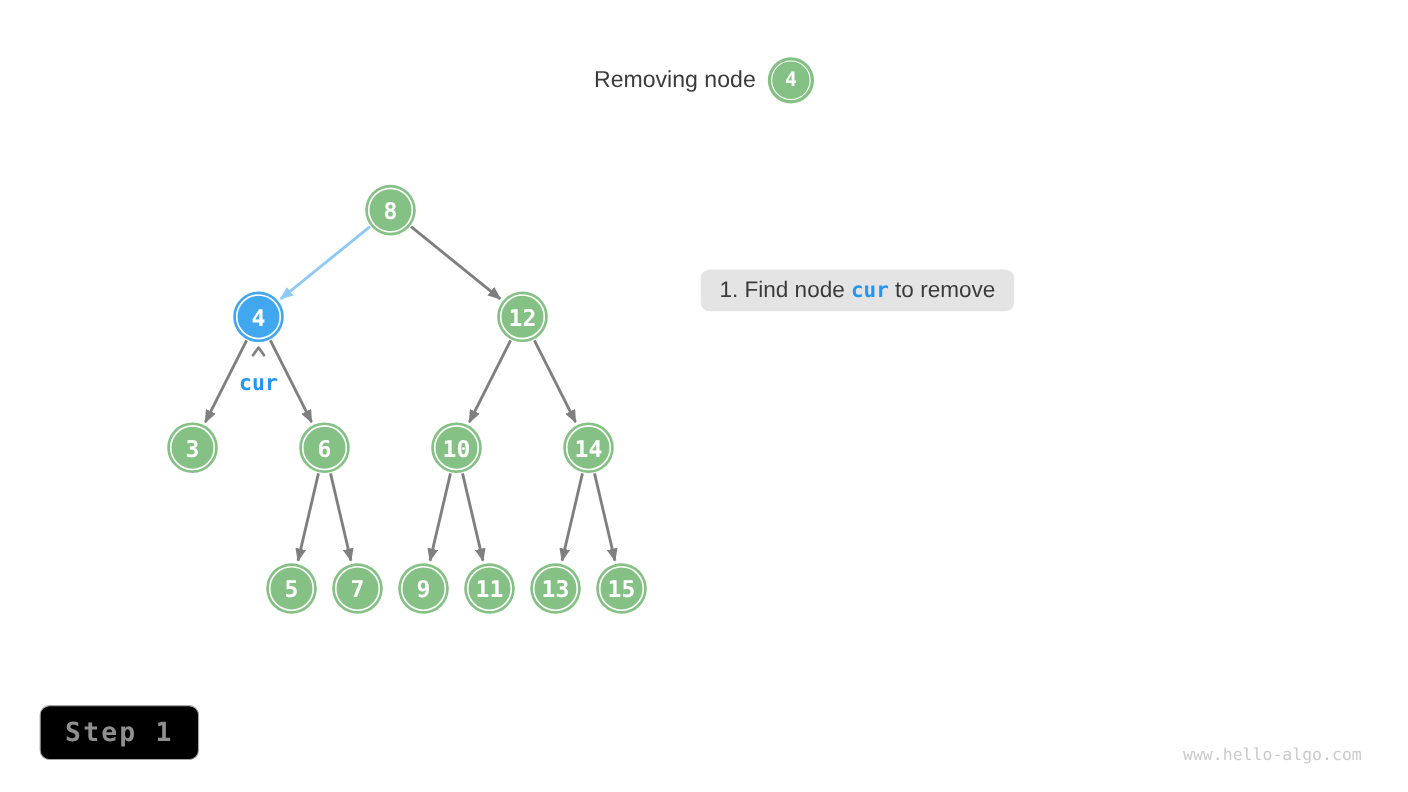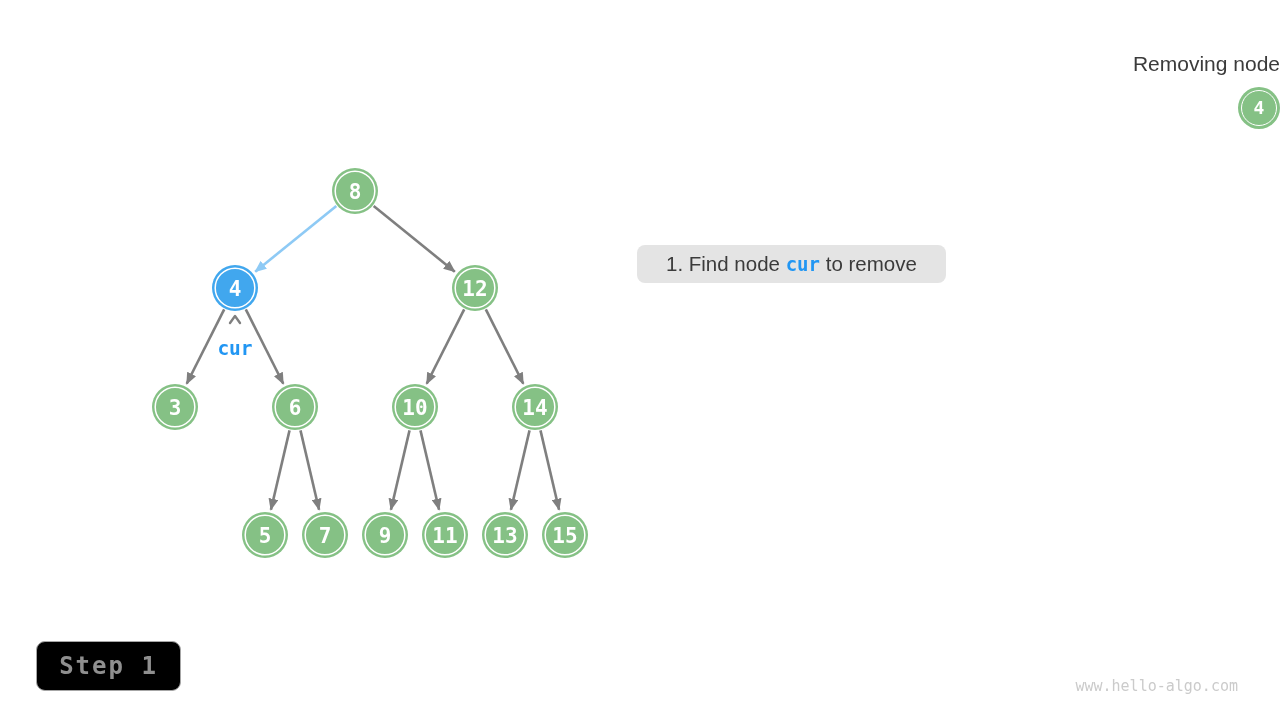--- a/index.html
+++ b/index.html
@@ -7,23 +7,23 @@
     width: 1280px; height: 720px;
     background: #ffffff;
     overflow: hidden;
     font-family: "Liberation Sans", sans-serif;
   }
   .stage { position: relative; width: 1280px; height: 720px; }
 
   
   .title {
     position: absolute; top: 52px; left: 0; width: 100%;
-    display: flex; justify-content: center; align-items: flex-end;
+    display: flex; justify-content: center; align-items: center;
     gap: 11px;
-    font-size: 21px; color: #3b3b3b; flex-direction: column;
+    font-size: 21px; color: #3b3b3b;
   }
   .title-node {
     position: relative;
     width: 42px; height: 42px; border-radius: 50%;
     background: #85c185;
     display: inline-flex; align-items: center; justify-content: center;
     flex: 0 0 auto;
   }
   .title-node .ring {
     position: absolute; inset: 3px;
@@ -34,21 +34,21 @@
     font-weight: bold; font-size: 18px; line-height: 1;
   }
 
   
   #tree-svg { position: absolute; left: 0; top: 0; width: 1280px; height: 720px; }
 
   
   .callout {
     position: absolute; left: 637px; top: 245px;
     background: #e4e4e4; border-radius: 8px;
-    padding: 7px 29px;
+    padding: 7px 17px;
     font-size: 20.5px; color: #3b3b3b; white-space: pre;
   }
   .callout .kw {
     color: #2196f3; font-family: "DejaVu Sans Mono", monospace;
     font-weight: bold; font-size: 19px;
   }
 
   
   .step {
     position: absolute; left: 36px; top: 641px;

